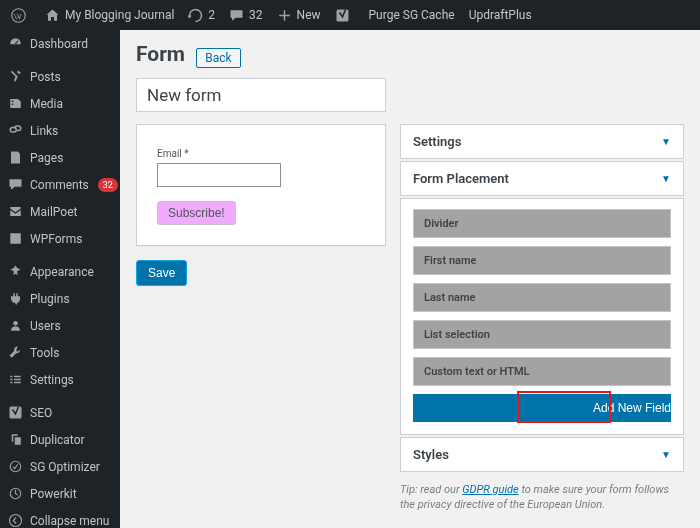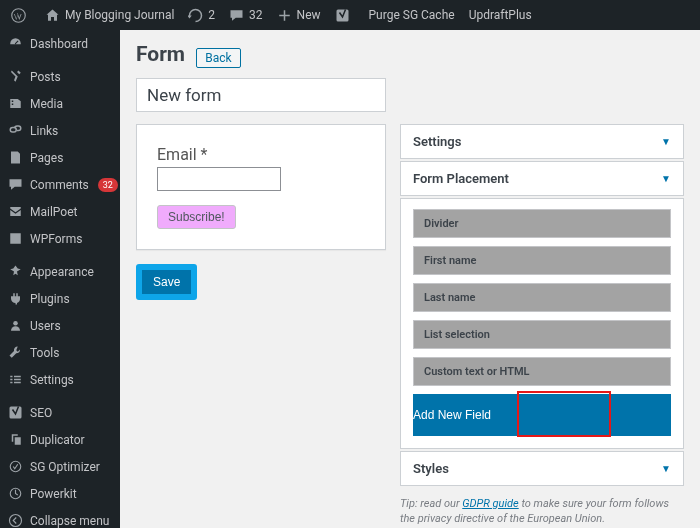--- a/index.html
+++ b/index.html
@@ -15,31 +15,31 @@
 .sidebar svg{width:15px;height:15px;fill:#9ca2a7;flex-shrink:0}
 .badge{background:#d63638;color:#fff;border-radius:9px;font-size:9px;padding:0 5px;line-height:14px;margin-left:2px}
 .content{flex:1;padding:12px 16px 16px 16px;overflow:auto}
 h1.pagetitle{font-size:21px;font-weight:700;color:#3c434a;display:inline-block;margin-right:8px}
 .backbtn{display:inline-block;border:1px solid #0071a1;color:#0071a1;background:#f3f5f6;padding:2px 8px;font-size:12px;border-radius:2px;cursor:pointer;vertical-align:middle}
 .namebox{margin-top:10px;background:#fff;border:1px solid #ccd0d4;padding:6px 10px;width:250px}
 .namebox span{font-size:17px;font-weight:400}
 .cols{display:flex;gap:14px;margin-top:12px}
 .left{width:250px}
 .preview{background:#fff;border:1px solid #ccd0d4;box-shadow:0 1px 1px rgba(0,0,0,.04);padding:20px}
-.preview label{font-size:16px;color:#555}
+.preview label{font-size:10px;color:#555}
 .preview input[type=text]{display:block;margin-top:3px;width:124px;height:24px;border:1px solid #8c8f94;background:#fff}
 .subbtn{margin-top:14px;padding:4px 10px;font-size:12px;background:#f0abfc;border:1px solid #c3c4c7;border-radius:3px;cursor:pointer;color:#50575e}
-.savebtn{margin-top:14px;padding:5px 11px;font-size:12px;background:#0073aa;border:6px solid #0ea5e9;border-radius:3px;cursor:pointer;color:#fff}
+.savebtn{margin-top:14px;padding:5px 11px;font-size:12px;background:#0073aa;border:1px solid #0ea5e9;border-radius:3px;cursor:pointer;color:#fff}
 .right{flex:1}
 .panel{background:#fff;border:1px solid #ccd0d4;margin-bottom:2px}
 .panel .hd{display:flex;justify-content:space-between;align-items:center;padding:9px 12px;font-size:13px;font-weight:600;cursor:pointer}
 .caret{color:#0073aa;font-size:10px}
 .fields-body{padding:10px 12px 12px}
 .fld{background:#a3a3a3;border:1px solid #c3c4c7;padding:7px 10px;font-size:11px;font-weight:600;margin-bottom:8px;color:#3c434a}
-.addbtn{width:100%;display:block;background:#0073aa;color:#fff;text-align:left;padding:14px 0;font-size:12px;position:relative;cursor:pointer;border:none}
+.addbtn{width:100%;display:block;background:#0073aa;color:#fff;text-align:right;padding:7px 0;font-size:12px;position:relative;cursor:pointer;border:none}
 .hl{position:absolute;border:2px solid #e51818;top:-3px;height:calc(100% + 4px);left:104px;width:94px;pointer-events:none}
 .tip{font-size:11px;font-style:italic;color:#787c82;margin-top:10px;line-height:1.4}
 .tip a{color:#0073aa;text-decoration:underline}
 </style>
 </head>
 <body>
 
 <div class="adminbar">
   <div>
       <svg viewBox="0 0 20 20">

